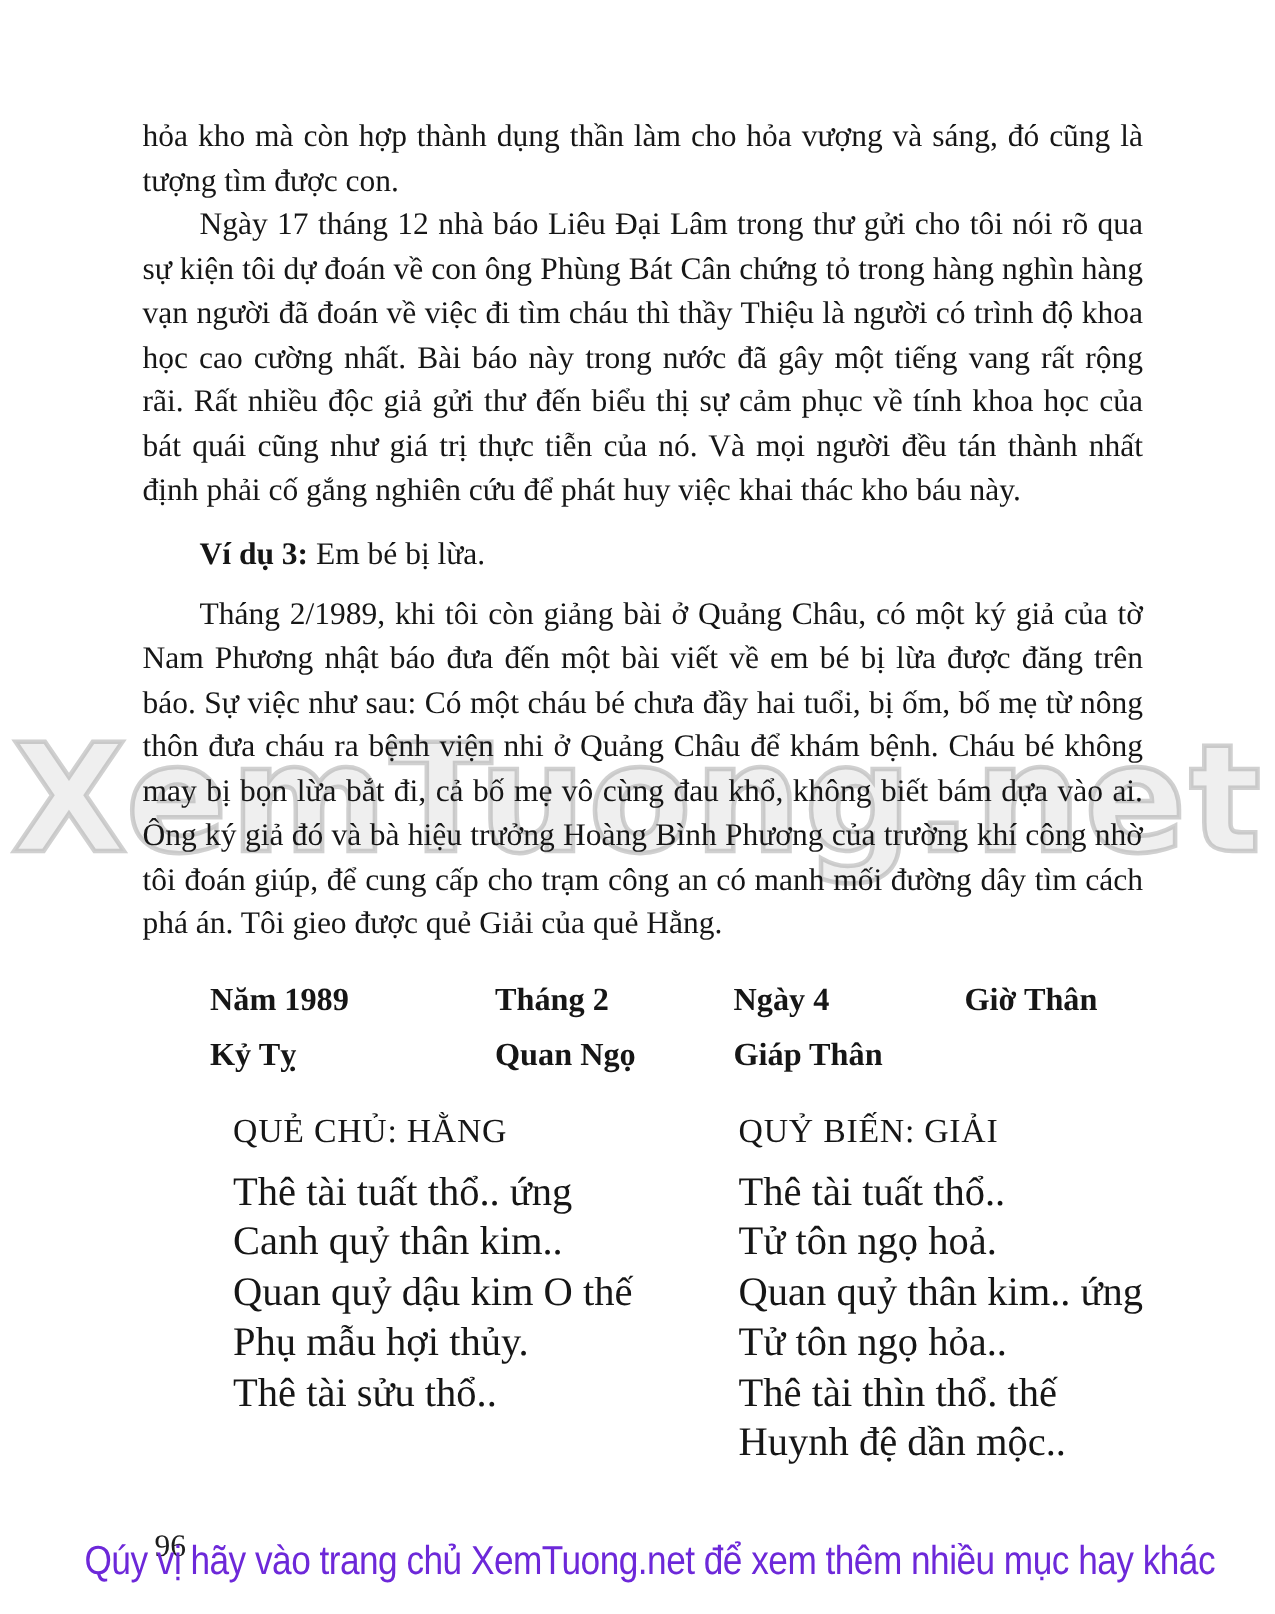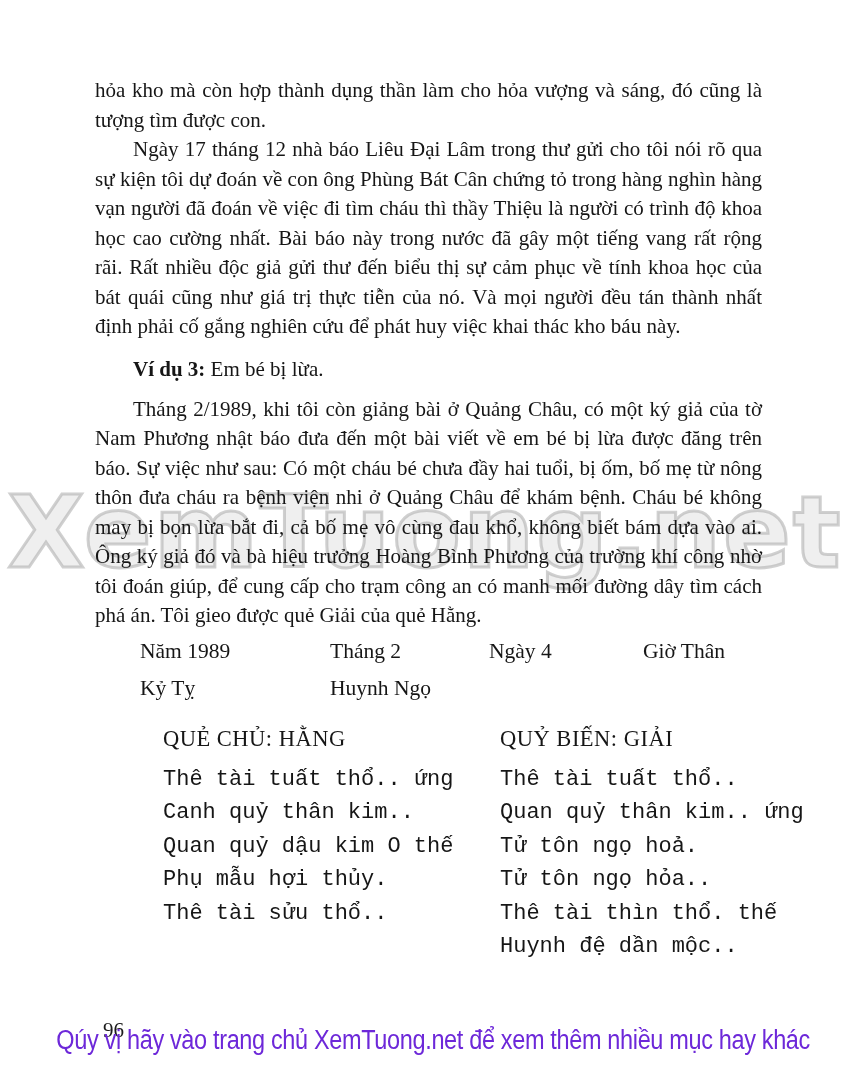--- a/index.html
+++ b/index.html
@@ -42,46 +42,47 @@
   .p-intro { margin-top:7px; }
   .example {
     margin:13px 0 11px 0;
     font-size:21px;
     line-height:29px;
     text-indent:38px;
   }
   .example .lbl { font-weight:bold; }
   .p-story { margin-top:2px; }
   .ganzhi {
-    margin-top:2px;
+    margin-top:17px;
     display:grid;
     grid-template-columns:190px 159px 154px auto;
     padding-left:45px;
     font-size:21.5px;
     line-height:37px;
+    font-weight:bold;
   }
   .hexagrams {
     display:flex;
     margin-top:17px;
     padding-left:68px;
+    justify-content:flex-end;
   }
   .hex-col-left { width:337px; flex:0 0 337px; }
   .hex-col-right { flex:1; }
   .hex-title {
     font-size:22.5px;
     line-height:30px;
     letter-spacing:0.5px;
     margin-bottom:9px;
     white-space:nowrap;
   }
   .hex-line {
-    font-size:22px;
+    font-size:27px;
     line-height:33.5px;
     white-space:nowrap;
-    font-family:Liberation Mono, monospace;
   }
   .page-num {
     position:absolute;
     left:103px; top:1018px;
     z-index:1;
     font-family:Liberation Serif, serif;
     font-size:21px;
     color:#1c1c1c;
   }
   .footer {
@@ -117,37 +118,38 @@
     <div class="example"><span class="lbl">Ví dụ 3:</span><span> Em bé bị lừa.</span></div>
 
     <p class="body indent p-story">Tháng 2/1989, khi tôi còn giảng bài ở Quảng Châu, có một ký giả của tờ Nam Phương nhật báo đưa đến một bài viết về em bé bị lừa được đăng trên báo. Sự việc như sau: Có một cháu bé chưa đầy hai tuổi, bị ốm, bố mẹ từ nông thôn đưa cháu ra bệnh viện nhi ở Quảng Châu để khám bệnh. Cháu bé không may bị bọn lừa bắt đi, cả bố mẹ vô cùng đau khổ, không biết bám dựa vào ai. Ông ký giả đó và bà hiệu trưởng Hoàng Bình Phương của trường khí công nhờ tôi đoán giúp, để cung cấp cho trạm công an có manh mối đường dây tìm cách phá án. Tôi gieo được quẻ Giải của quẻ Hằng.</p>
 
     <div class="ganzhi">
       <span>Năm 1989</span>
       <span>Tháng 2</span>
       <span>Ngày 4</span>
       <span>Giờ Thân</span>
       <span>Kỷ Tỵ</span>
-      <span>Huynh Ngọ</span>
+      <span>Quan Ngọ</span>
+      <span>Giáp Thân</span>
     </div>
 
     <div class="hexagrams">
       <div class="hex-col-left">
         <div class="hex-title">QUẺ CHỦ: HẰNG</div>
         <div class="hex-line">Thê tài tuất thổ.. ứng</div>
         <div class="hex-line">Canh quỷ thân kim..</div>
         <div class="hex-line">Quan quỷ dậu kim O thế</div>
         <div class="hex-line">Phụ mẫu hợi thủy.</div>
         <div class="hex-line">Thê tài sửu thổ..</div>
       </div>
       <div class="hex-col-right">
         <div class="hex-title">QUỶ BIẾN: GIẢI</div>
         <div class="hex-line">Thê tài tuất thổ..</div>
+        <div class="hex-line">Tử tôn ngọ hoả.</div>
         <div class="hex-line">Quan quỷ thân kim.. ứng</div>
-        <div class="hex-line">Tử tôn ngọ hoả.</div>
         <div class="hex-line">Tử tôn ngọ hỏa..</div>
         <div class="hex-line">Thê tài thìn thổ. thế</div>
         <div class="hex-line">Huynh đệ dần mộc..</div>
       </div>
     </div>
 
   </div>
 
   <div class="page-num">96</div>
 

